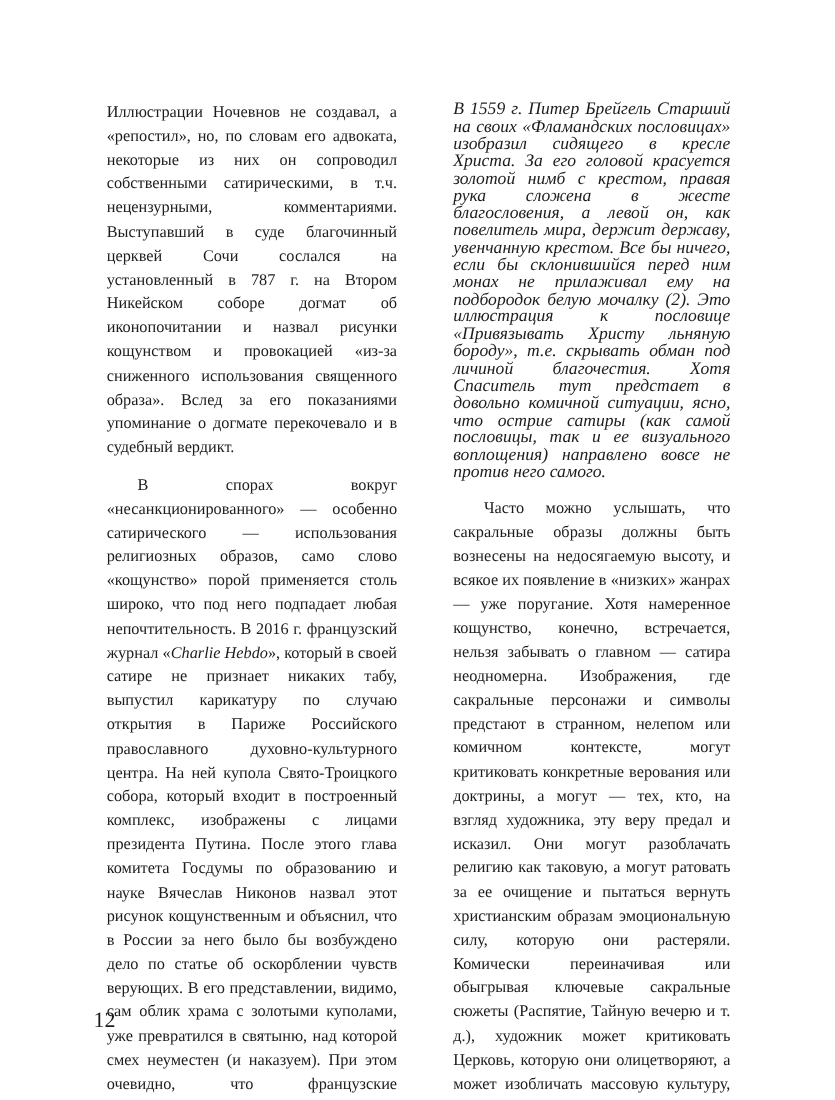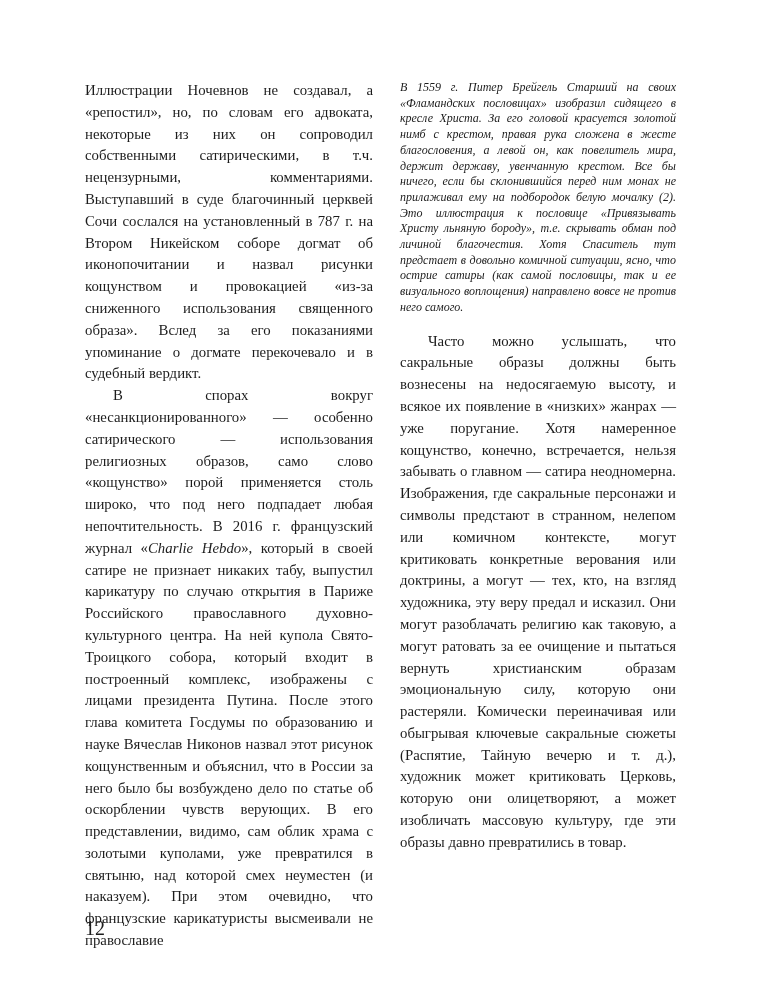--- a/index.html
+++ b/index.html
@@ -24,34 +24,34 @@
     width: 591px;
     display: flex;
     gap: 27px;
   }
   .col {
     box-sizing: border-box;
   }
   .col-left { width: 288px; }
   .col-right { width: 276px; }
   p {
-    margin: 0;
+    margin: 12px;
     padding: 0;
     font-size: 14.8px;
     line-height: 21.8px;
     text-align: justify;
     hyphens: auto;
     -webkit-hyphens: auto;
   }
   p.indent {
     text-indent: 28px;
   }
   .note {
     font-style: italic;
-    font-size: 12px;
+    font-size: 16px;
     line-height: 15.7px;
     text-align: justify;
     margin-bottom: 15px;
   }
   .journal-title {
   }
   .page-number {
     position: absolute;
     left: 85px;
     top: 918px;

